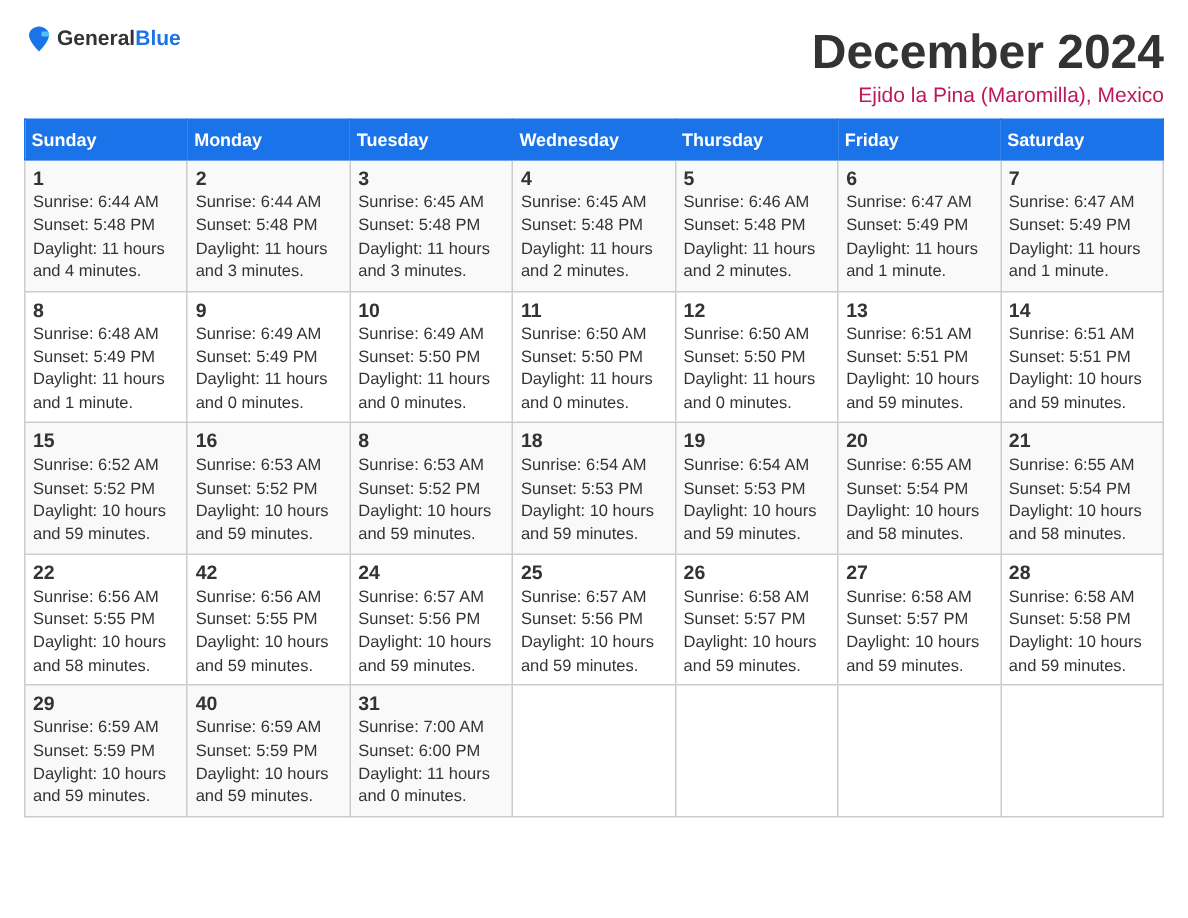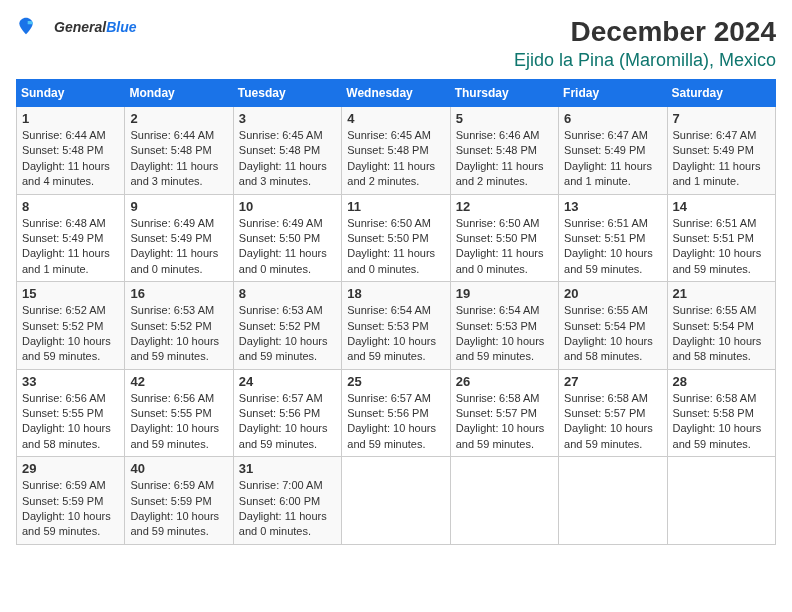--- a/index.html
+++ b/index.html
@@ -11,49 +11,48 @@
       padding: 16px;
     }
     .header-logo {
       display: flex;
       align-items: flex-start;
       justify-content: space-between;
       margin-bottom: 4px;
     }
     .logo {
       display: flex;
-      align-items: flex-end;
-      gap: 18px;
-      font-style: italic;
+      align-items: center;
+      gap: 2px;
     }
     .logo-text-general {
       font-size: 14px;
       font-weight: bold;
       color: #333;
     }
     .logo-text-blue {
       font-size: 14px;
       font-weight: bold;
       color: #1a73e8;
     }
     .logo-icon {
       width: 20px;
       height: 20px;
     }
     .title-section {
       text-align: right;
     }
     .main-title {
-      font-size: 28px;
+      font-size: 32px;
       font-weight: bold;
       color: #333;
     }
     .subtitle {
-      font-size: 18px;
-      color: #0f766e;
+      font-size: 14px;
+      color: #be185d;
       margin-top: 2px;
     }
     .calendar {
       width: 100%;
       border-collapse: collapse;
       margin-top: 8px;
       font-size: 11px;
     }
     .calendar thead tr th {
       background-color: #1a73e8;
@@ -144,21 +143,21 @@
       <tr>
         <td><span class="day-number">15</span><span class="day-detail">Sunrise: 6:52 AM<br>Sunset: 5:52 PM<br>Daylight: 10 hours and 59 minutes.</span></td>
         <td><span class="day-number">16</span><span class="day-detail">Sunrise: 6:53 AM<br>Sunset: 5:52 PM<br>Daylight: 10 hours and 59 minutes.</span></td>
         <td><span class="day-number">8</span><span class="day-detail">Sunrise: 6:53 AM<br>Sunset: 5:52 PM<br>Daylight: 10 hours and 59 minutes.</span></td>
         <td><span class="day-number">18</span><span class="day-detail">Sunrise: 6:54 AM<br>Sunset: 5:53 PM<br>Daylight: 10 hours and 59 minutes.</span></td>
         <td><span class="day-number">19</span><span class="day-detail">Sunrise: 6:54 AM<br>Sunset: 5:53 PM<br>Daylight: 10 hours and 59 minutes.</span></td>
         <td><span class="day-number">20</span><span class="day-detail">Sunrise: 6:55 AM<br>Sunset: 5:54 PM<br>Daylight: 10 hours and 58 minutes.</span></td>
         <td><span class="day-number">21</span><span class="day-detail">Sunrise: 6:55 AM<br>Sunset: 5:54 PM<br>Daylight: 10 hours and 58 minutes.</span></td>
       </tr>
       <tr>
-        <td><span class="day-number">33</span><span class="day-detail">Sunrise: 6:56 AM<br>Sunset: 5:55 PM<br>Daylight: 10 hours and 58 minutes.</span></td>
+        <td><span class="day-number">22</span><span class="day-detail">Sunrise: 6:56 AM<br>Sunset: 5:55 PM<br>Daylight: 10 hours and 58 minutes.</span></td>
         <td><span class="day-number">42</span><span class="day-detail">Sunrise: 6:56 AM<br>Sunset: 5:55 PM<br>Daylight: 10 hours and 59 minutes.</span></td>
         <td><span class="day-number">24</span><span class="day-detail">Sunrise: 6:57 AM<br>Sunset: 5:56 PM<br>Daylight: 10 hours and 59 minutes.</span></td>
         <td><span class="day-number">25</span><span class="day-detail">Sunrise: 6:57 AM<br>Sunset: 5:56 PM<br>Daylight: 10 hours and 59 minutes.</span></td>
         <td><span class="day-number">26</span><span class="day-detail">Sunrise: 6:58 AM<br>Sunset: 5:57 PM<br>Daylight: 10 hours and 59 minutes.</span></td>
         <td><span class="day-number">27</span><span class="day-detail">Sunrise: 6:58 AM<br>Sunset: 5:57 PM<br>Daylight: 10 hours and 59 minutes.</span></td>
         <td><span class="day-number">28</span><span class="day-detail">Sunrise: 6:58 AM<br>Sunset: 5:58 PM<br>Daylight: 10 hours and 59 minutes.</span></td>
       </tr>
       <tr>
         <td><span class="day-number">29</span><span class="day-detail">Sunrise: 6:59 AM<br>Sunset: 5:59 PM<br>Daylight: 10 hours and 59 minutes.</span></td>
         <td><span class="day-number">40</span><span class="day-detail">Sunrise: 6:59 AM<br>Sunset: 5:59 PM<br>Daylight: 10 hours and 59 minutes.</span></td>

